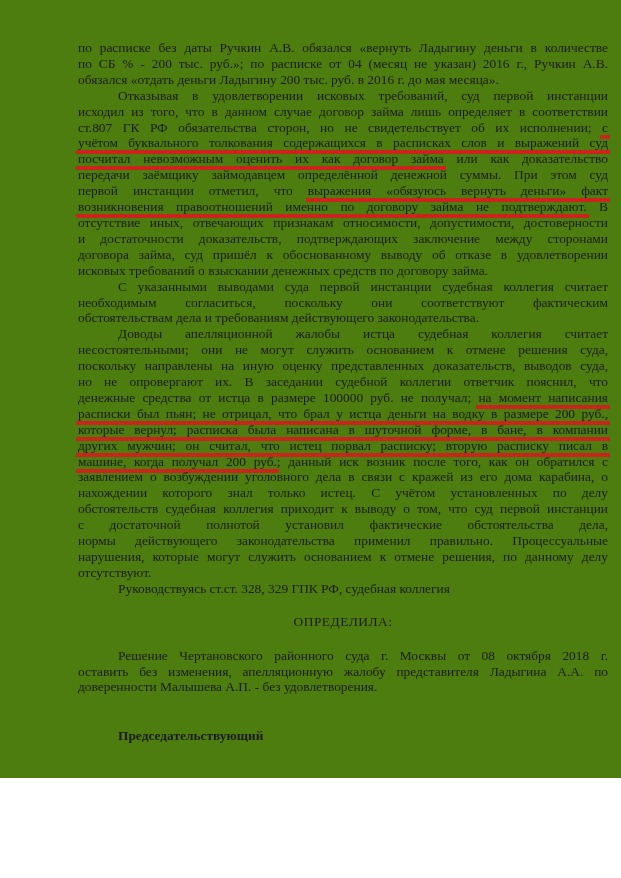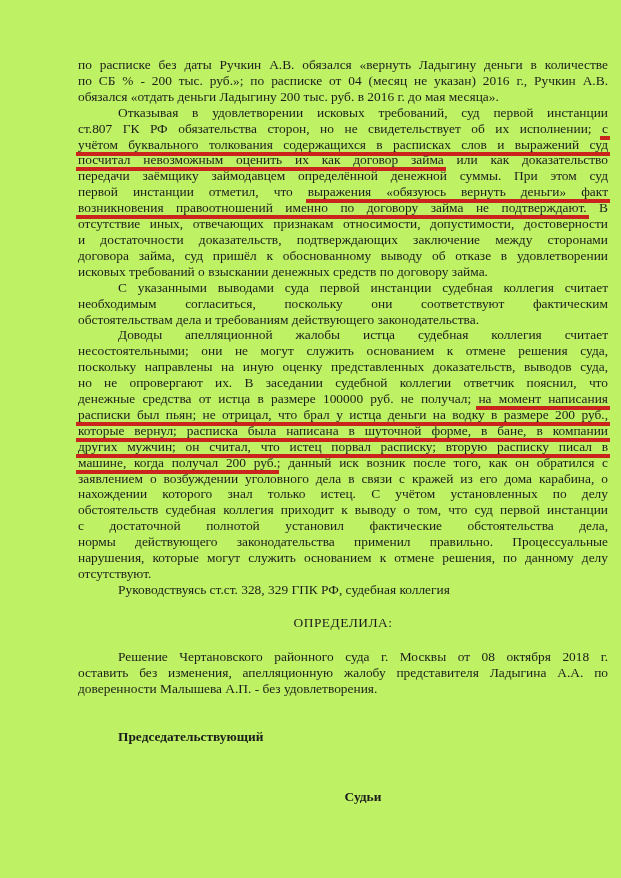--- a/index.html
+++ b/index.html
@@ -3,24 +3,24 @@
 <meta charset="utf-8">
 <style>
   html, body {
     margin: 0;
     padding: 0;
     background: #ffffff;
   }
   .page {
     position: relative;
     width: 621px;
-    height: 878px;
+    height: 778px;
     box-sizing: border-box;
-    padding: 57px 13px 0 78px;
-    background: #bef264;
+    padding: 40px 13px 0 78px;
+    background: #4d7c0f;
     font-family: "Liberation Serif", "DejaVu Serif", serif;
     font-size: 13.4px;
     line-height: 15.9px;
     color: #1c1c1c;
     overflow: hidden;
   }
   .line {
     text-align: justify;
     text-align-last: justify;
     white-space: normal;
@@ -53,20 +53,21 @@
 </style>
 </head>
 <body>
 
 <div class="page">
   <div class="main-text">
       <div class="line"><span>по расписке без даты Ручкин А.В. обязался «вернуть Ладыгину деньги в количестве</span></div>
       <div class="line"><span>по СБ % - 200 тыс. руб.»; по расписке от 04 (месяц не указан) 2016 г., Ручкин А.В.</span></div>
       <div class="line last"><span>обязался «отдать деньги Ладыгину 200 тыс. руб. в 2016 г. до мая месяца».</span></div>
       <div class="line indent"><span>Отказывая в удовлетворении исковых требований, суд первой инстанции</span></div>
+      <div class="line"><span>исходил из того, что в данном случае договор займа лишь определяет в соответствии</span></div>
       <div class="line"><span>ст.807 ГК РФ обязательства сторон, но не свидетельствует об их исполнении; </span><span class="u" style="border-bottom-color: rgb(203, 36, 29);">с</span></div>
       <div class="line"><span class="u" style="border-bottom-color: rgb(203, 36, 29); font-family: Liberation Serif, serif;">учётом буквального толкования содержащихся в расписках слов и выражений суд</span></div>
       <div class="line"><span class="u" style="border-bottom-color: rgb(203, 36, 29);">посчитал невозможным оценить их как договор займа</span><span> или как доказательство</span></div>
       <div class="line"><span>передачи заёмщику займодавцем определённой денежной суммы. При этом суд</span></div>
       <div class="line"><span>первой инстанции отметил, что </span><span class="u" style="border-bottom-color: rgb(203, 36, 29);">выражения «обязуюсь вернуть деньги» факт</span></div>
       <div class="line"><span class="u" style="border-bottom-color: rgb(203, 36, 29);">возникновения правоотношений именно по договору займа не подтверждают.</span><span> В</span></div>
       <div class="line"><span>отсутствие иных, отвечающих признакам относимости, допустимости, достоверности</span></div>
       <div class="line"><span>и достаточности доказательств, подтверждающих заключение между сторонами</span></div>
       <div class="line"><span>договора займа, суд пришёл к обоснованному выводу об отказе в удовлетворении</span></div>
       <div class="line last"><span>исковых требований о взыскании денежных средств по договору займа.</span></div>

